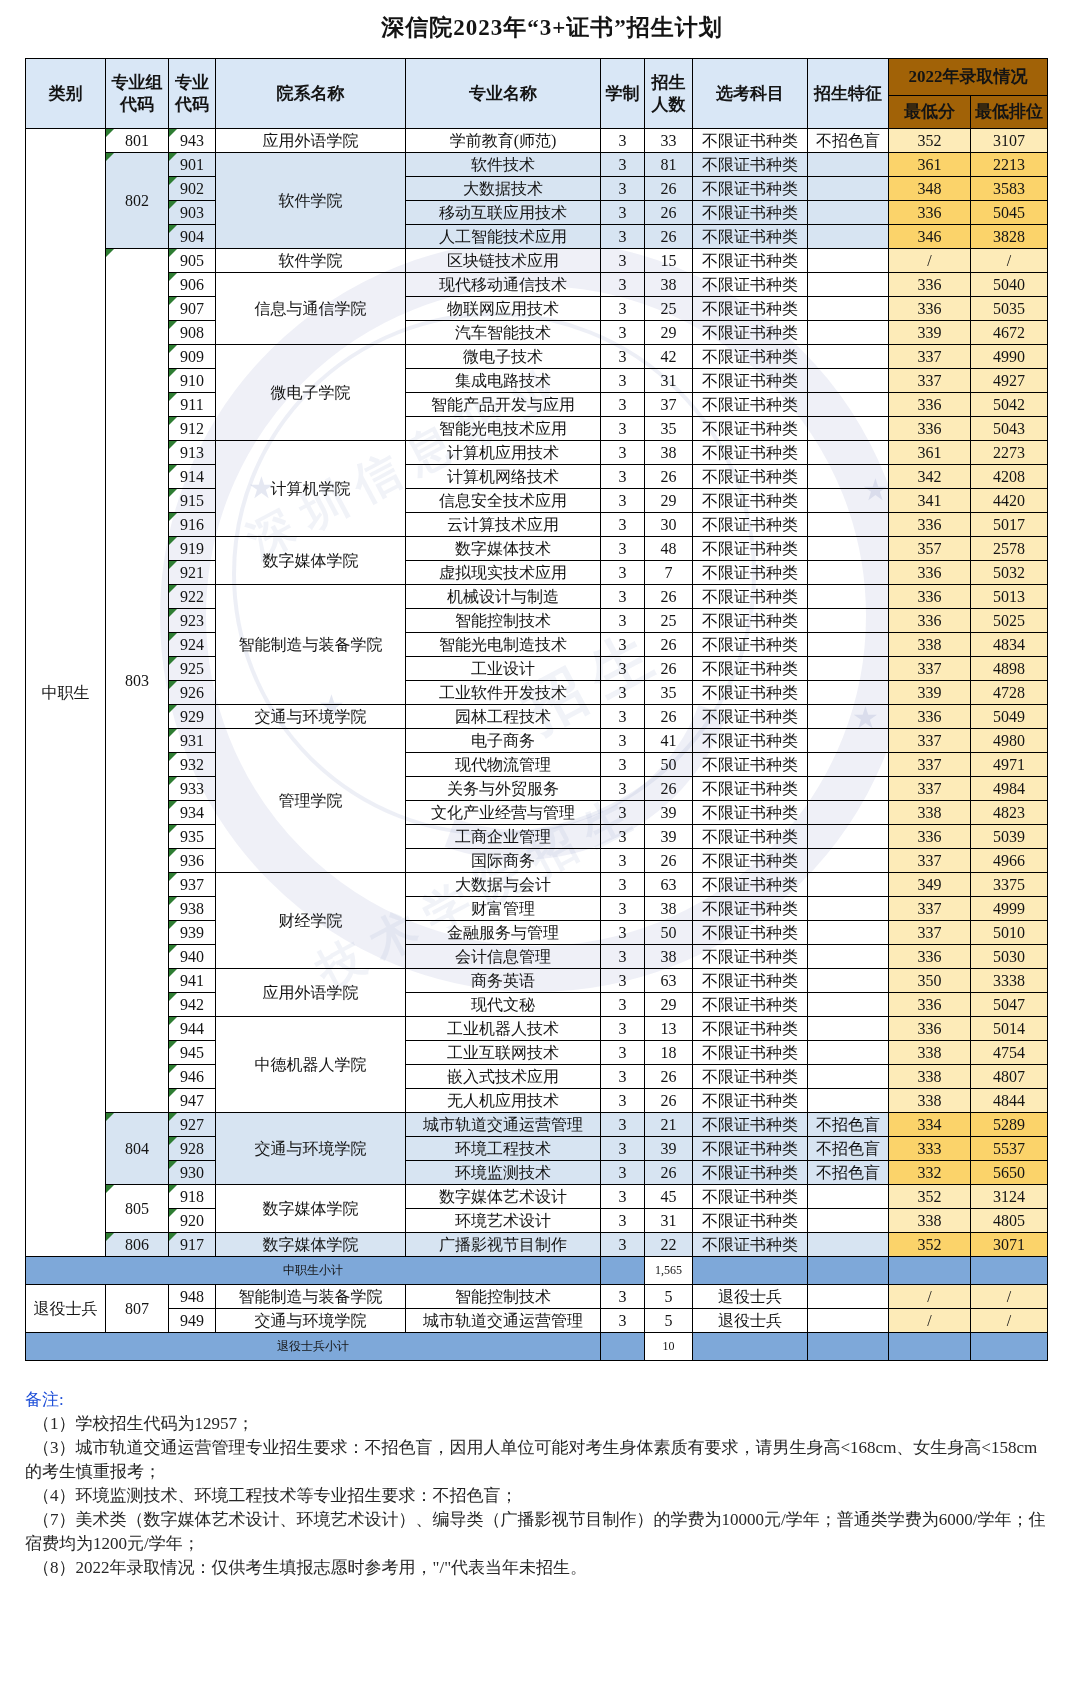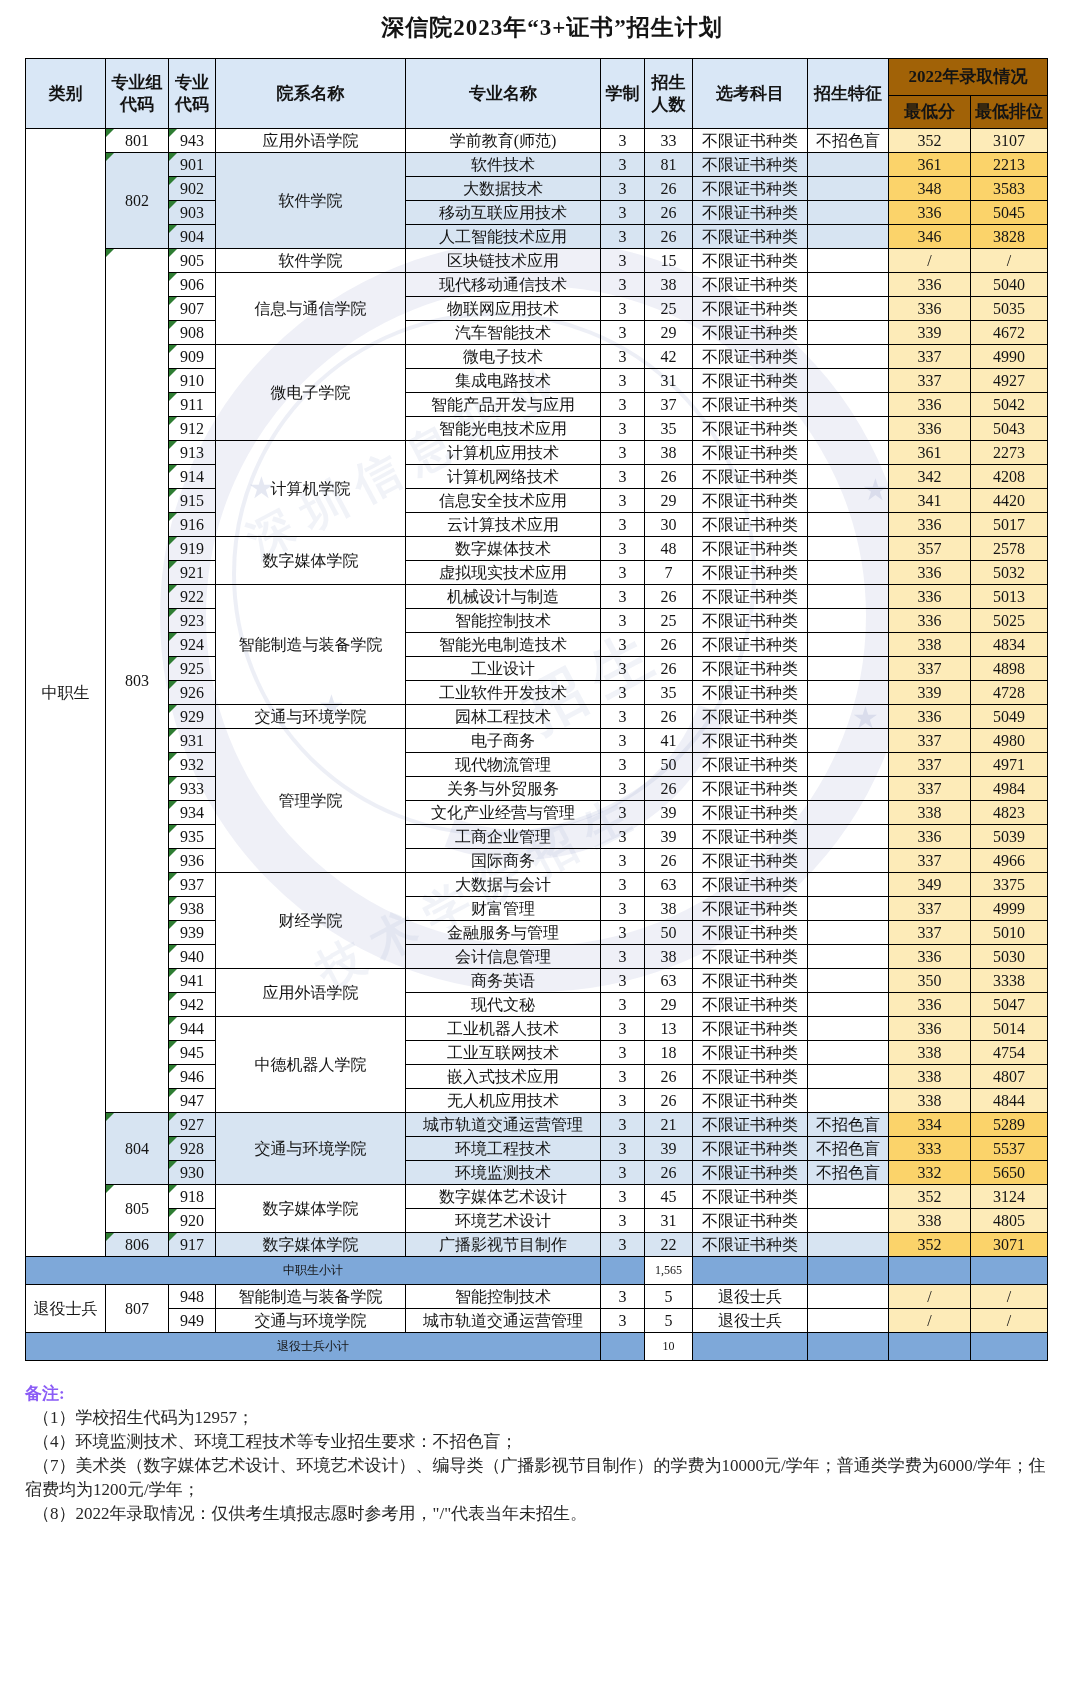--- a/index.html
+++ b/index.html
@@ -36,21 +36,21 @@
   td.gl{background:#FDEBB8;}
   td.flag{position:relative;}
   td.flag::before{content:"";position:absolute;left:0;top:0;width:0;height:0;
                   border-top:8px solid #2E7D32;border-right:8px solid transparent;}
   tr.subtotal{height:28px;}
   tr.subtotal td{background:#7EA8D9;font-size:12px;}
   tr.subtotal td.st-count{background:#fff;}
   
   .notes{position:absolute;left:25px;right:22px;top:1382px;z-index:1;font-size:17px;
          line-height:24px;color:#262626;}
-  .notes-title{color:#8b5cf6;font-weight:bold;}
+  .notes-title{color:#1d4ed8;font-weight:normal;margin-top:6px;}
   .notes p{margin:0;text-indent:8px;}
 </style>
 </head>
 <body>
 
 <div class="page">
 
   <div class="watermark">
     <div class="wm-ring"></div>
     <div class="wm-ring2"></div>
@@ -633,18 +633,19 @@
           <td></td>
           <td></td>
           <td></td>
         </tr>
       </tbody>
   </table>
 
   <div class="notes">
     <div class="notes-title">备注:</div>
     <p>（1）学校招生代码为12957；</p>
+    <p>（3）城市轨道交通运营管理专业招生要求：不招色盲，因用人单位可能对考生身体素质有要求，请男生身高&lt;168cm、女生身高&lt;158cm的考生慎重报考；</p>
     <p>（4）环境监测技术、环境工程技术等专业招生要求：不招色盲；</p>
     <p>（7）美术类（数字媒体艺术设计、环境艺术设计）、编导类（广播影视节目制作）的学费为10000元/学年；普通类学费为6000/学年；住宿费均为1200元/学年；</p>
     <p>（8）2022年录取情况：仅供考生填报志愿时参考用，"/"代表当年未招生。</p>
   </div>
 
 </div>
 
 </body></html>

